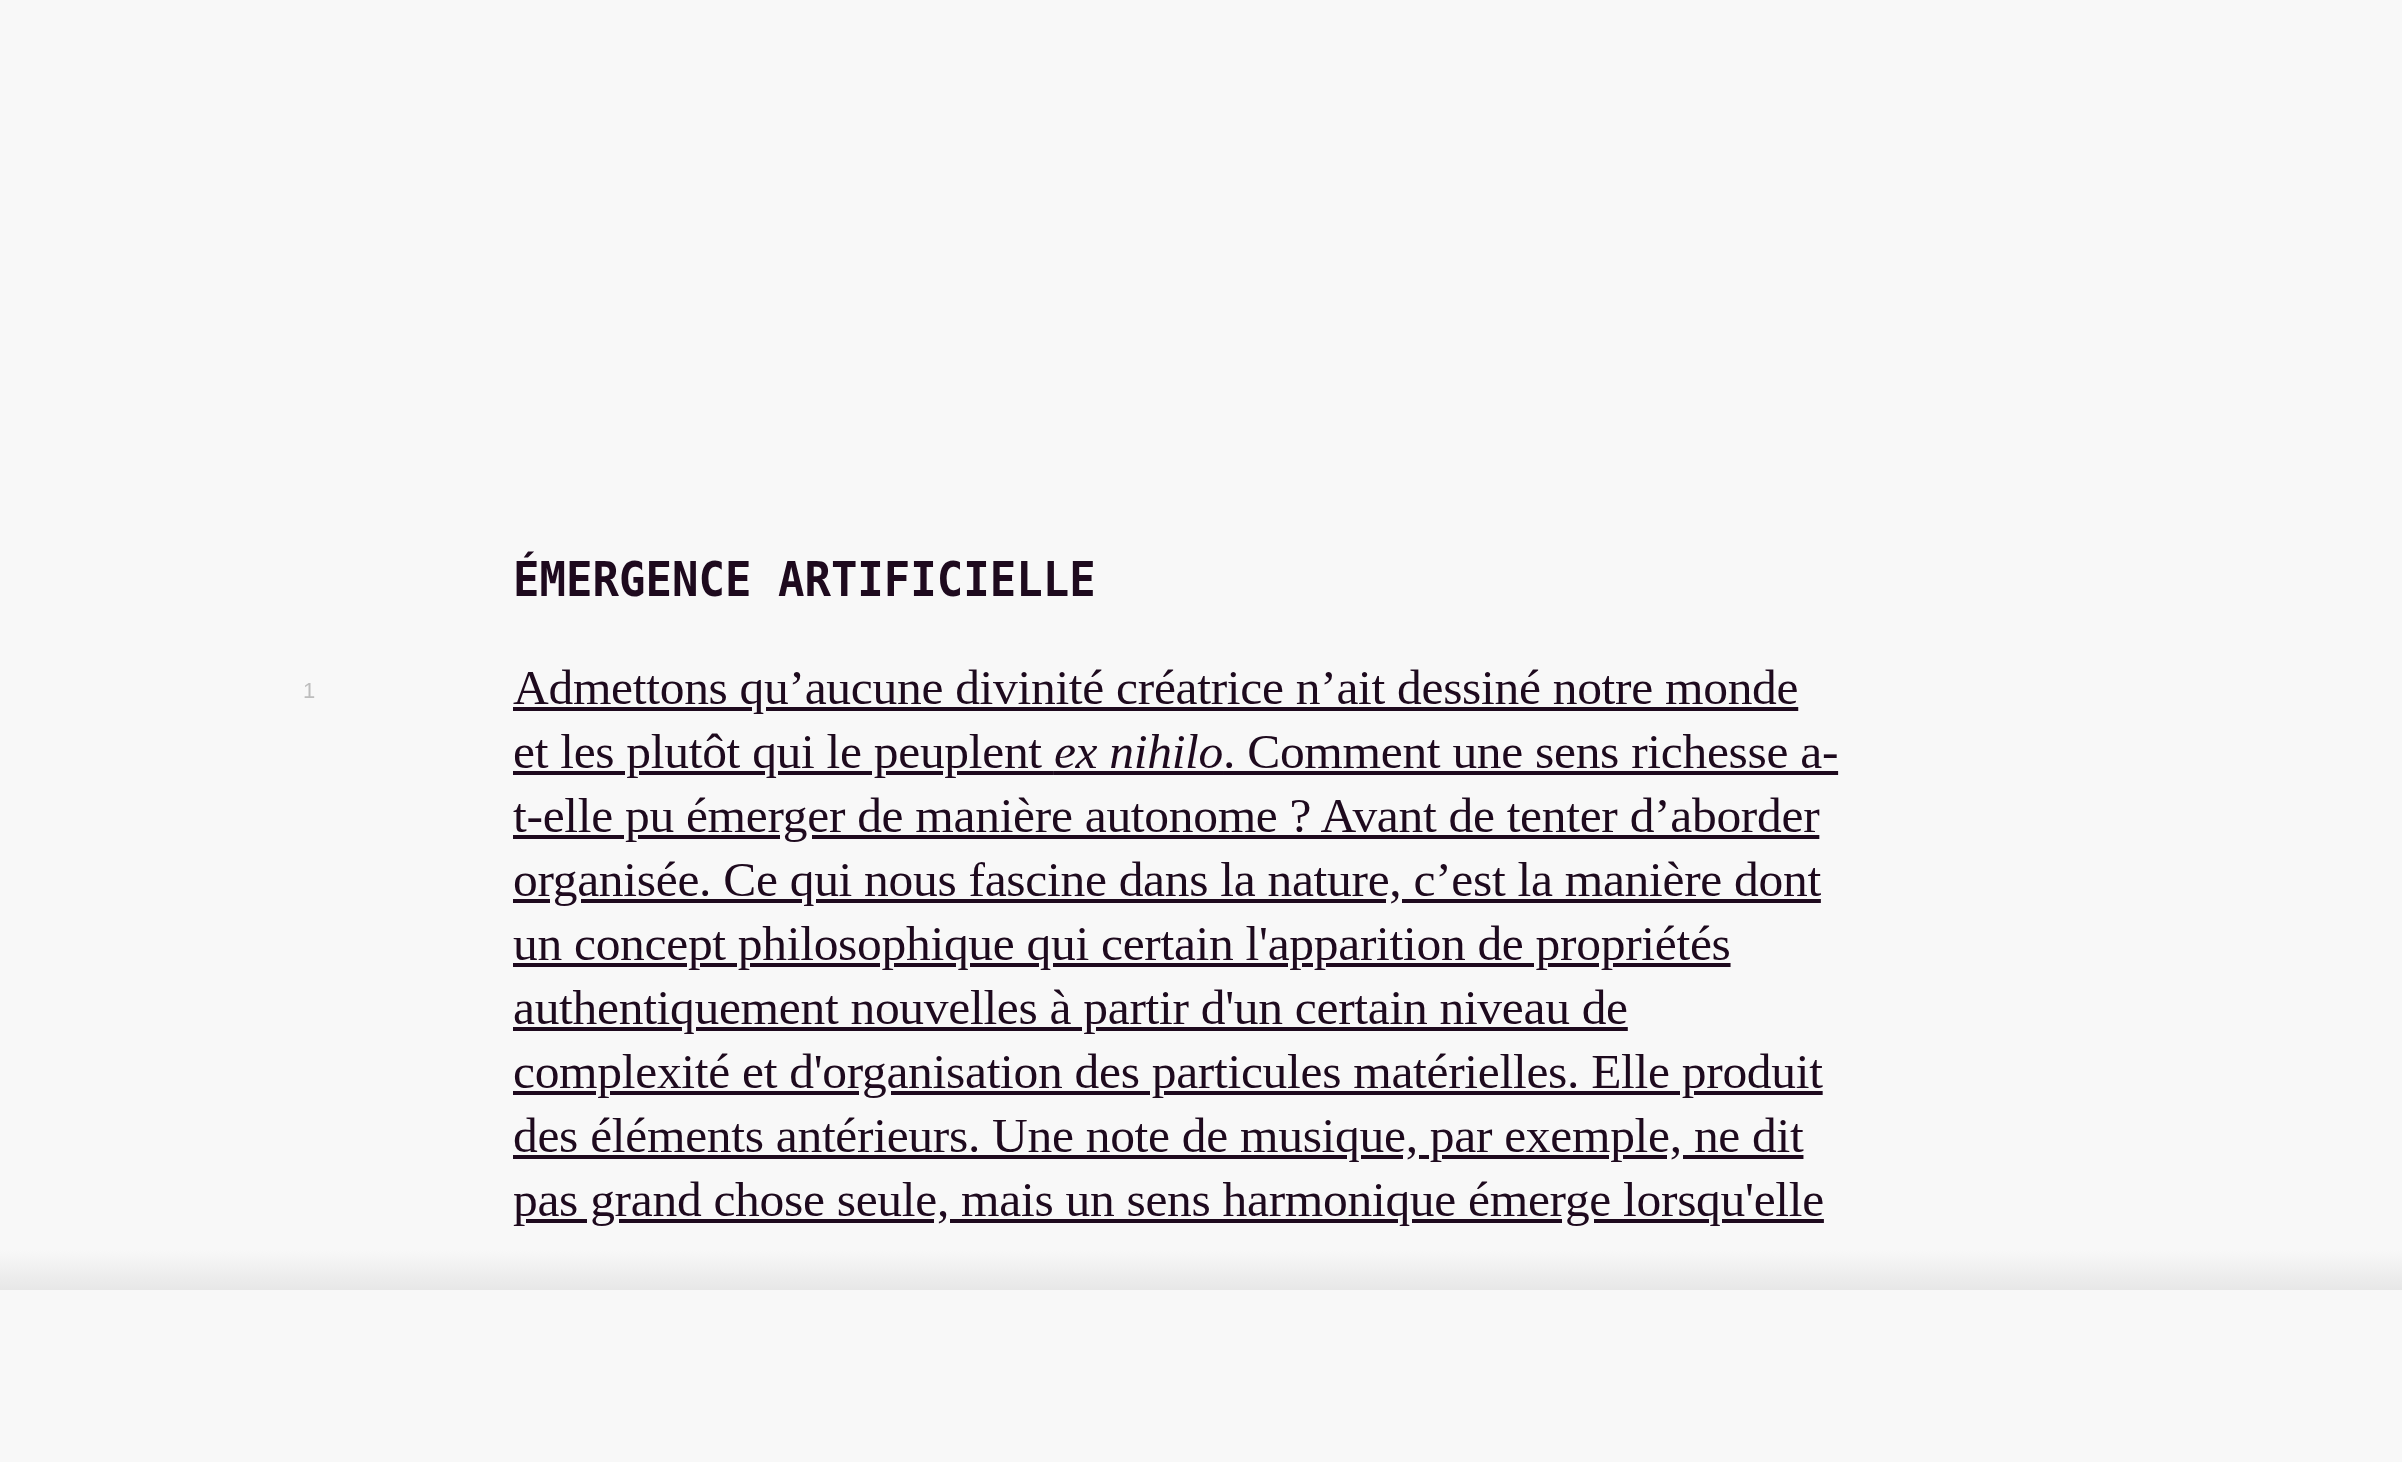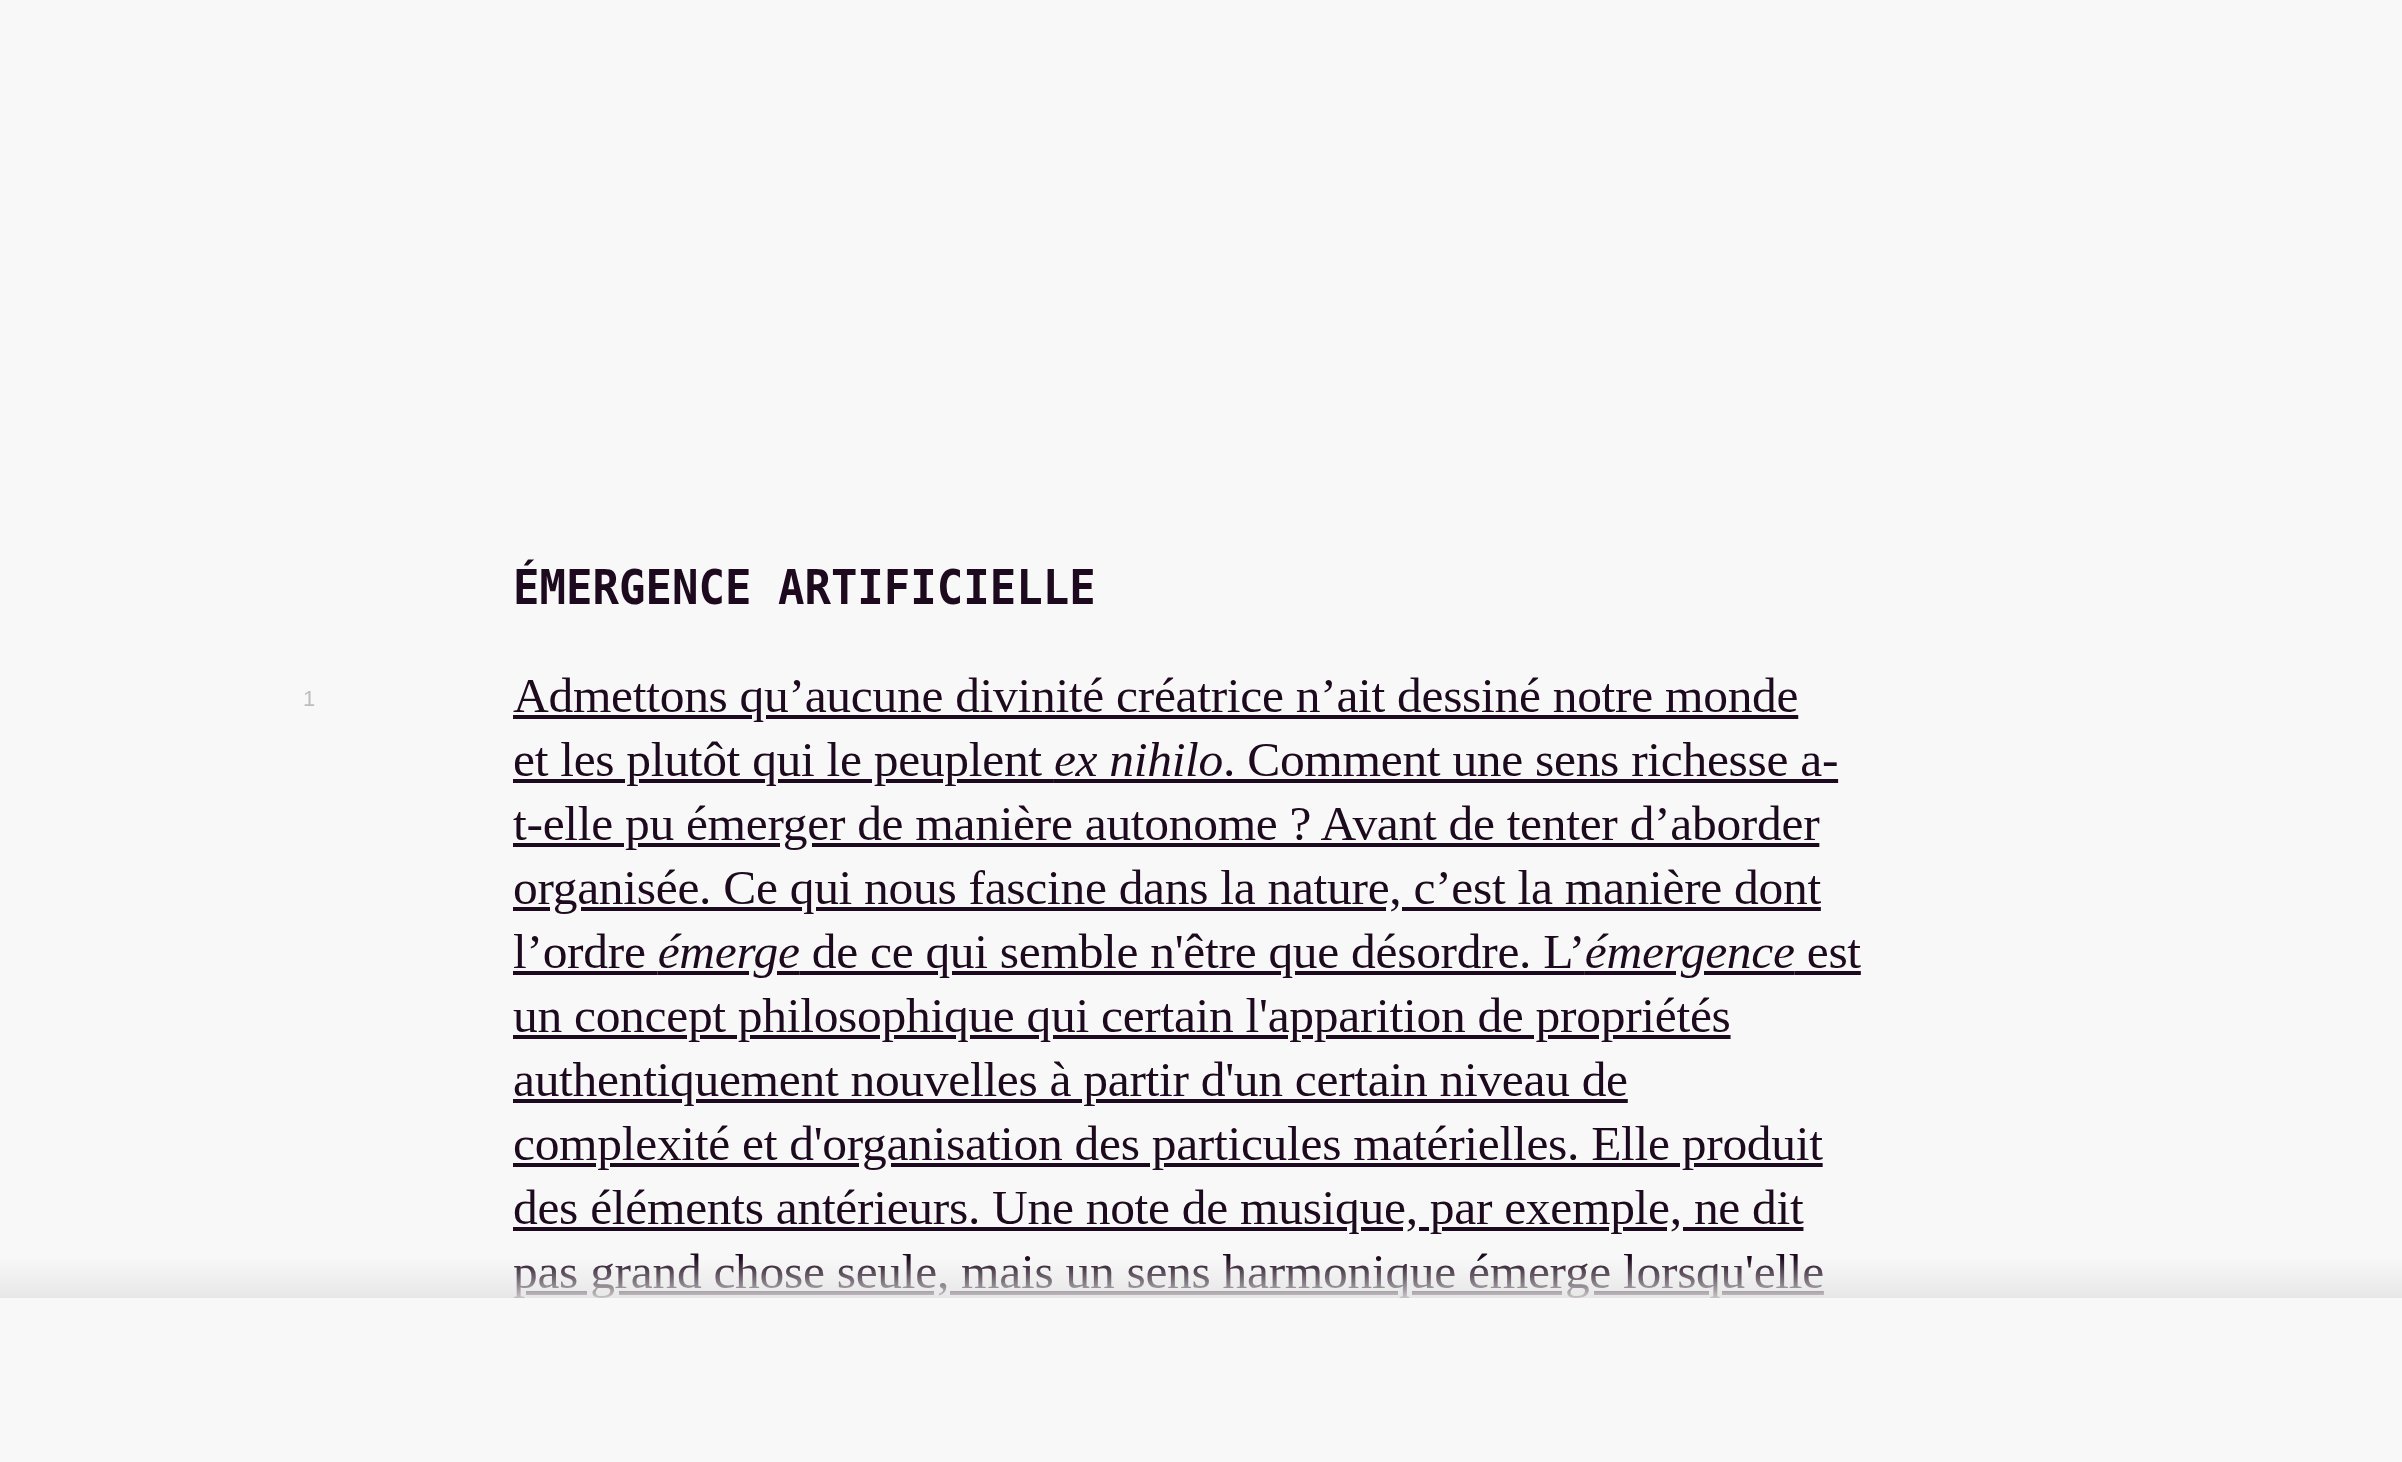--- a/index.html
+++ b/index.html
@@ -1,21 +1,21 @@
 <!DOCTYPE html>
 <html><head>
 <meta charset="utf-8">
 <style>
   html, body { margin:0; padding:0; }
   body {
     width:2402px; height:1462px; overflow:hidden;
     background:#f8f8f8; position:relative;
     font-family:"Liberation Serif", "DejaVu Serif", serif;
   }
-  .editor { position:absolute; left:0; top:12px; width:2402px; height:1286px; }
+  .editor { position:absolute; left:0; top:4px; width:2402px; height:1286px; }
   .title {
     position:absolute; left:513px; top:548px;
     font-family:"DejaVu Sans Mono", "Liberation Mono", monospace;
     font-weight:bold; font-size:44px; letter-spacing:0px;
     color:#1e0a1e; margin:0; white-space:nowrap;
     transform:scaleY(1.08); transform-origin:left top;
   }
   .line-number {
     position:absolute; left:303px; top:674px;
     font-family:"Liberation Sans", "DejaVu Sans", sans-serif;
@@ -38,21 +38,20 @@
 <body>
 
 <div class="editor">
   <h1 class="title">ÉMERGENCE ARTIFICIELLE</h1>
   <div class="line-number">1</div>
   <p class="paragraph" id="para">
       <span class="ln"><span>Admettons qu’aucune divinité créatrice n’ait dessiné notre monde</span></span>
       <span class="ln"><span>et les plutôt qui le peuplent </span><em>ex nihilo</em><span>. Comment une sens richesse a-</span></span>
       <span class="ln"><span>t-elle pu émerger de manière autonome ? Avant de tenter d’aborder</span></span>
       <span class="ln"><span>organisée. Ce qui nous fascine dans la nature, c’est la manière dont</span></span>
-      <span class="ln"><span>l’ordre </span><em>émerge</em><span> de ce qui semble n'être que désordre. L’</span><em>émergence</em><span> est</span></span>
       <span class="ln"><span>un concept philosophique qui certain l'apparition de propriétés</span></span>
       <span class="ln"><span>authentiquement nouvelles à partir d'un certain niveau de</span></span>
       <span class="ln"><span>complexité et d'organisation des particules matérielles. Elle produit</span></span>
       <span class="ln"><span>des éléments antérieurs. Une note de musique, par exemple, ne dit</span></span>
       <span class="ln"><span>pas grand chose seule, mais un sens harmonique émerge lorsqu'elle</span></span>
     </p>
   <div class="bottom-fade"></div>
 </div>
 
 </body></html>

